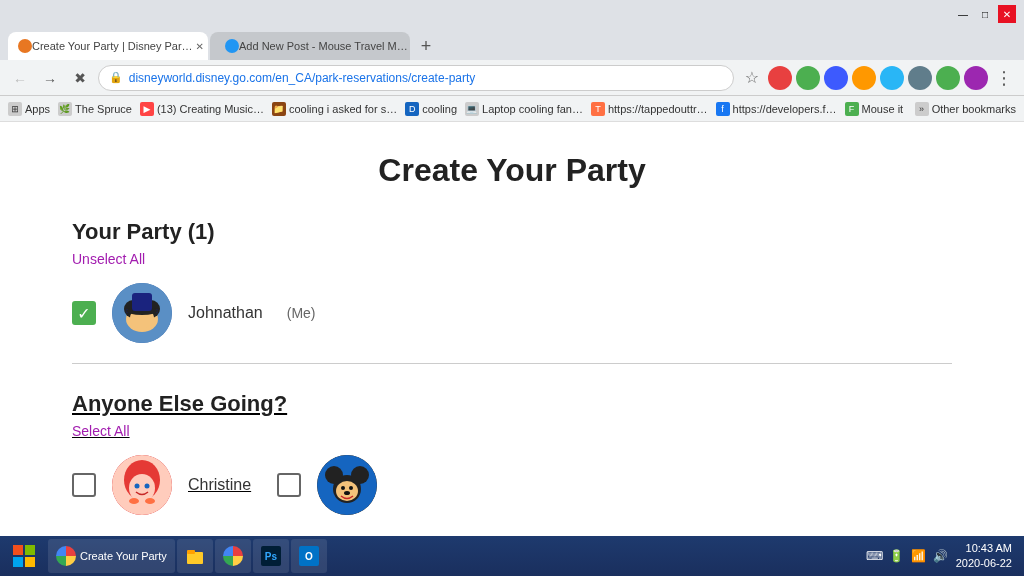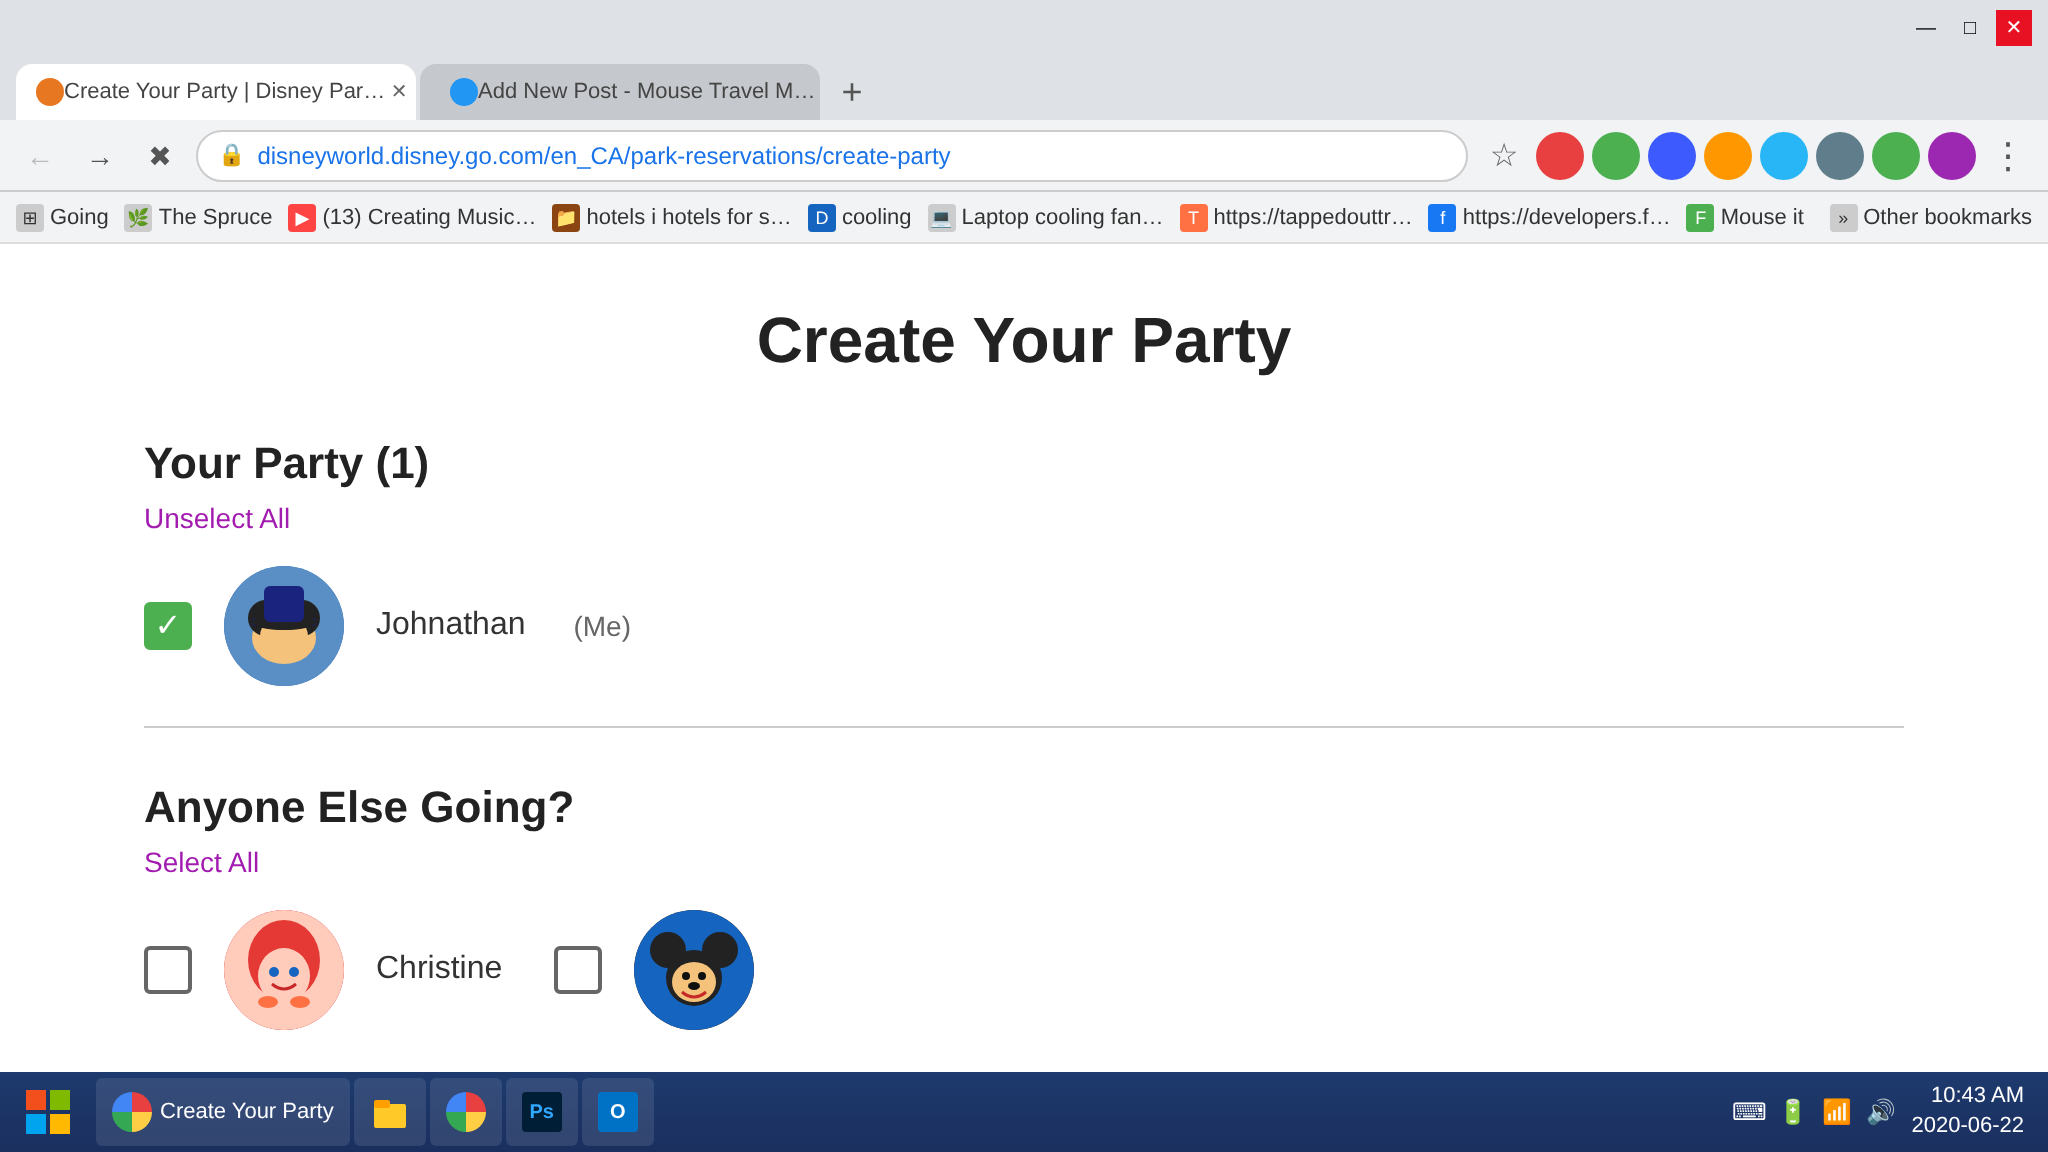--- a/index.html
+++ b/index.html
@@ -156,21 +156,21 @@
       flex-shrink: 0;
       display: flex;
       align-items: center;
       justify-content: center;
       background: #e0e0e0;
     }
 
     .member-name { font-size: 16px; color: #333; }
     .member-label { font-size: 14px; color: #666; margin-left: 8px; }
 
-    .anyone-section { margin-top: 27px; }
+    .anyone-section { margin-top: 27px; text-decoration: underline; }
     .members-grid { display: flex; gap: 26px; flex-wrap: wrap; }
 
     
     .status-bar {
       background: #f1f3f4;
       height: 22px;
       display: flex;
       align-items: center;
       padding: 0 8px;
       font-size: 11px;
@@ -259,33 +259,33 @@
       <div class="toolbar-icon" style="background:#607d8b; border-radius:50%;"></div>
       <div class="toolbar-icon" style="background:#4caf50; border-radius:50%;"></div>
       <div class="toolbar-icon" style="background:#9c27b0; border-radius:50%;"></div>
       <div class="toolbar-icon" style="font-size:18px; color:#555;">⋮</div>
     </div>
   </div>
 
   <div class="bookmarks-bar">
     <div class="bookmark-item">
       <span class="bm-icon">⊞</span>
-      <span>Going</span>
+      <span>Apps</span>
     </div>
     <div class="bookmark-item">
       <span class="bm-icon">🌿</span>
       <span>The Spruce</span>
     </div>
     <div class="bookmark-item">
       <span class="bm-icon" style="background:#ff4444; color:white;">▶</span>
       <span>(13) Creating Music…</span>
     </div>
     <div class="bookmark-item">
       <span class="bm-icon" style="background:#8B4513;">📁</span>
-      <span>hotels i hotels for s…</span>
+      <span>cooling i asked for s…</span>
     </div>
     <div class="bookmark-item">
       <span class="bm-icon" style="background:#1565C0; color:white;">D</span>
       <span>cooling</span>
     </div>
     <div class="bookmark-item">
       <span class="bm-icon">💻</span>
       <span>Laptop cooling fan…</span>
     </div>
     <div class="bookmark-item">

